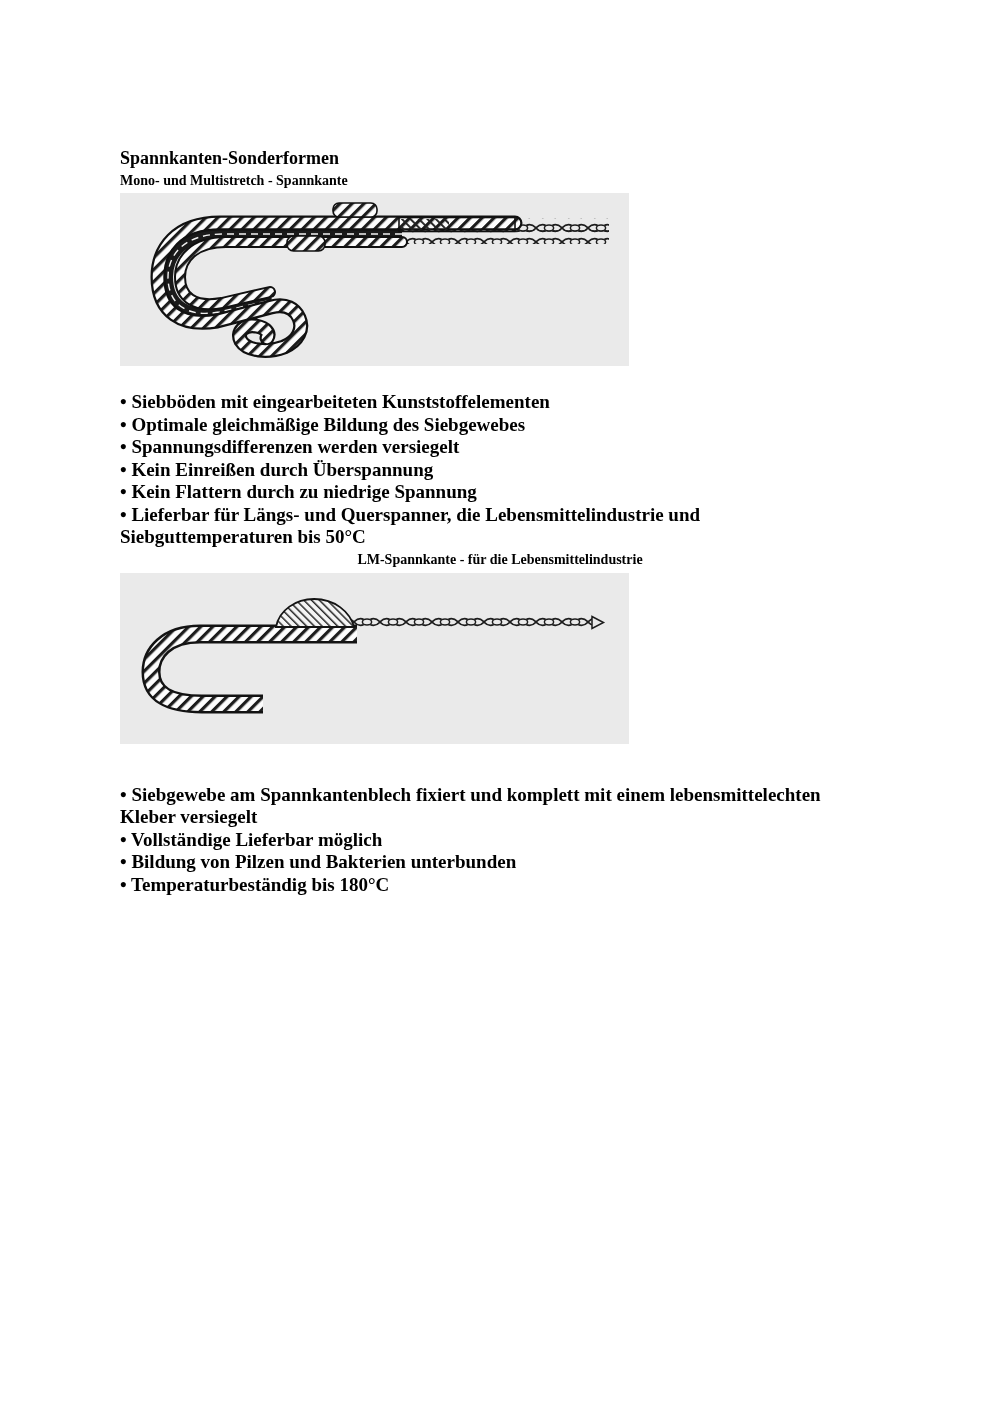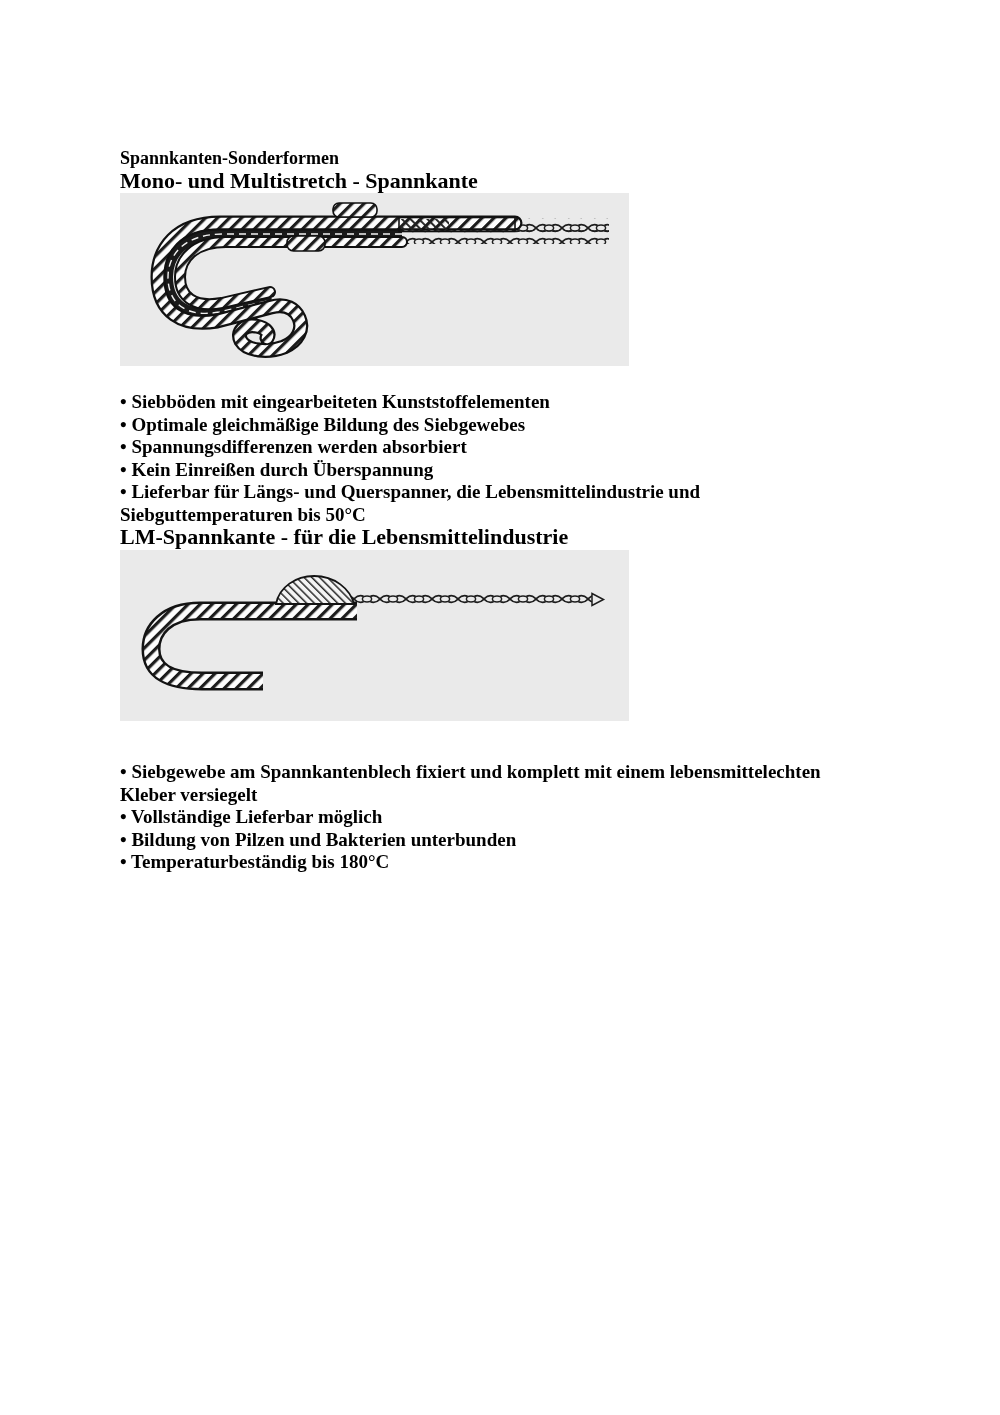--- a/index.html
+++ b/index.html
@@ -22,26 +22,26 @@
     padding-top:146px;
   }
   h1.doc-title{
     margin:0;
     font-size:18px;
     line-height:24px;
     font-weight:bold;
   }
   h2.sec-heading{
     margin:0;
-    font-size:22px;
+    font-size:14px;
     line-height:21px;
     font-weight:bold;
   }
   .h2-first{margin-top:74px;}
-  .h2-second{margin-top:75px;}
+  .h2-second{margin-top:75px;text-align:center;}
   .figure{
     width:509px;
     background:var(--fig-bg);
     overflow:hidden;
   }
   .figure-1{margin-top:2px;height:173px;}
   .figure-2{margin-top:3px;height:171px;}
   .figure svg{display:block;}
   .bullets{margin-top:25px;}
   .bullets-2{margin-top:40px;}
@@ -107,22 +107,23 @@
       <g>
         <rect x="213" y="10" width="44" height="14" rx="6" fill="url(#hA1)" stroke="#111111" stroke-width="1.6"></rect>
         <rect x="167" y="43" width="38" height="15" rx="6.5" fill="url(#hA1)" stroke="#111111" stroke-width="1.6"></rect>
       </g>
     </svg>
   </div>
 
   <div class="bullets">
     <p>• Siebböden mit eingearbeiteten Kunststoffelementen</p>
     <p>• Optimale gleichmäßige Bildung des Siebgewebes</p>
-    <p>• Spannungsdifferenzen werden absorbiert</p>
+    <p>• Spannungsdifferenzen werden versiegelt</p>
     <p>• Kein Einreißen durch Überspannung</p>
+    <p>• Kein Flattern durch zu niedrige Spannung</p>
     <p>• Lieferbar für Längs- und Querspanner, die Lebensmittelindustrie und
 Siebguttemperaturen bis 50°C</p>
   </div>
 
   <h2 class="sec-heading h2-second">LM-Spannkante - für die Lebensmittelindustrie</h2>
 
   <div class="figure figure-2">
     <svg width="509" height="171" viewBox="0 0 509 171" xmlns="http://www.w3.org/2000/svg">
       <defs>
         <pattern id="hA2" patternUnits="userSpaceOnUse" width="8.5" height="8.5" patternTransform="rotate(45)">

